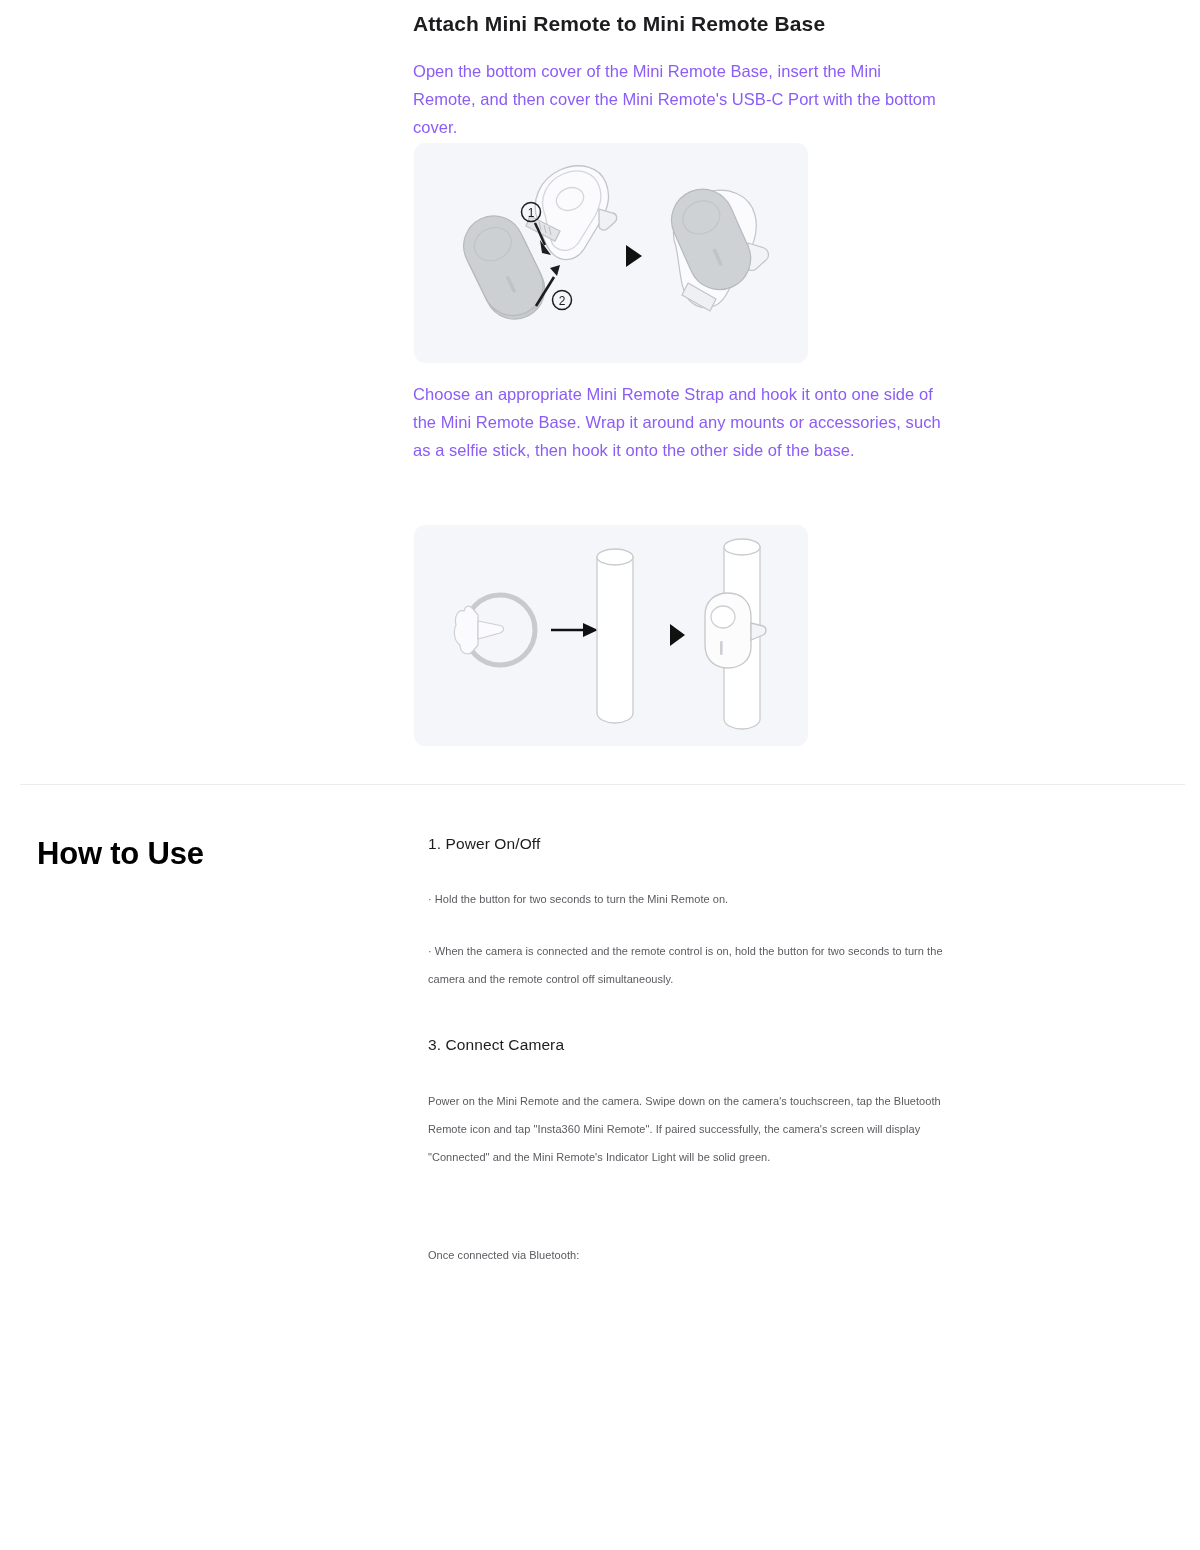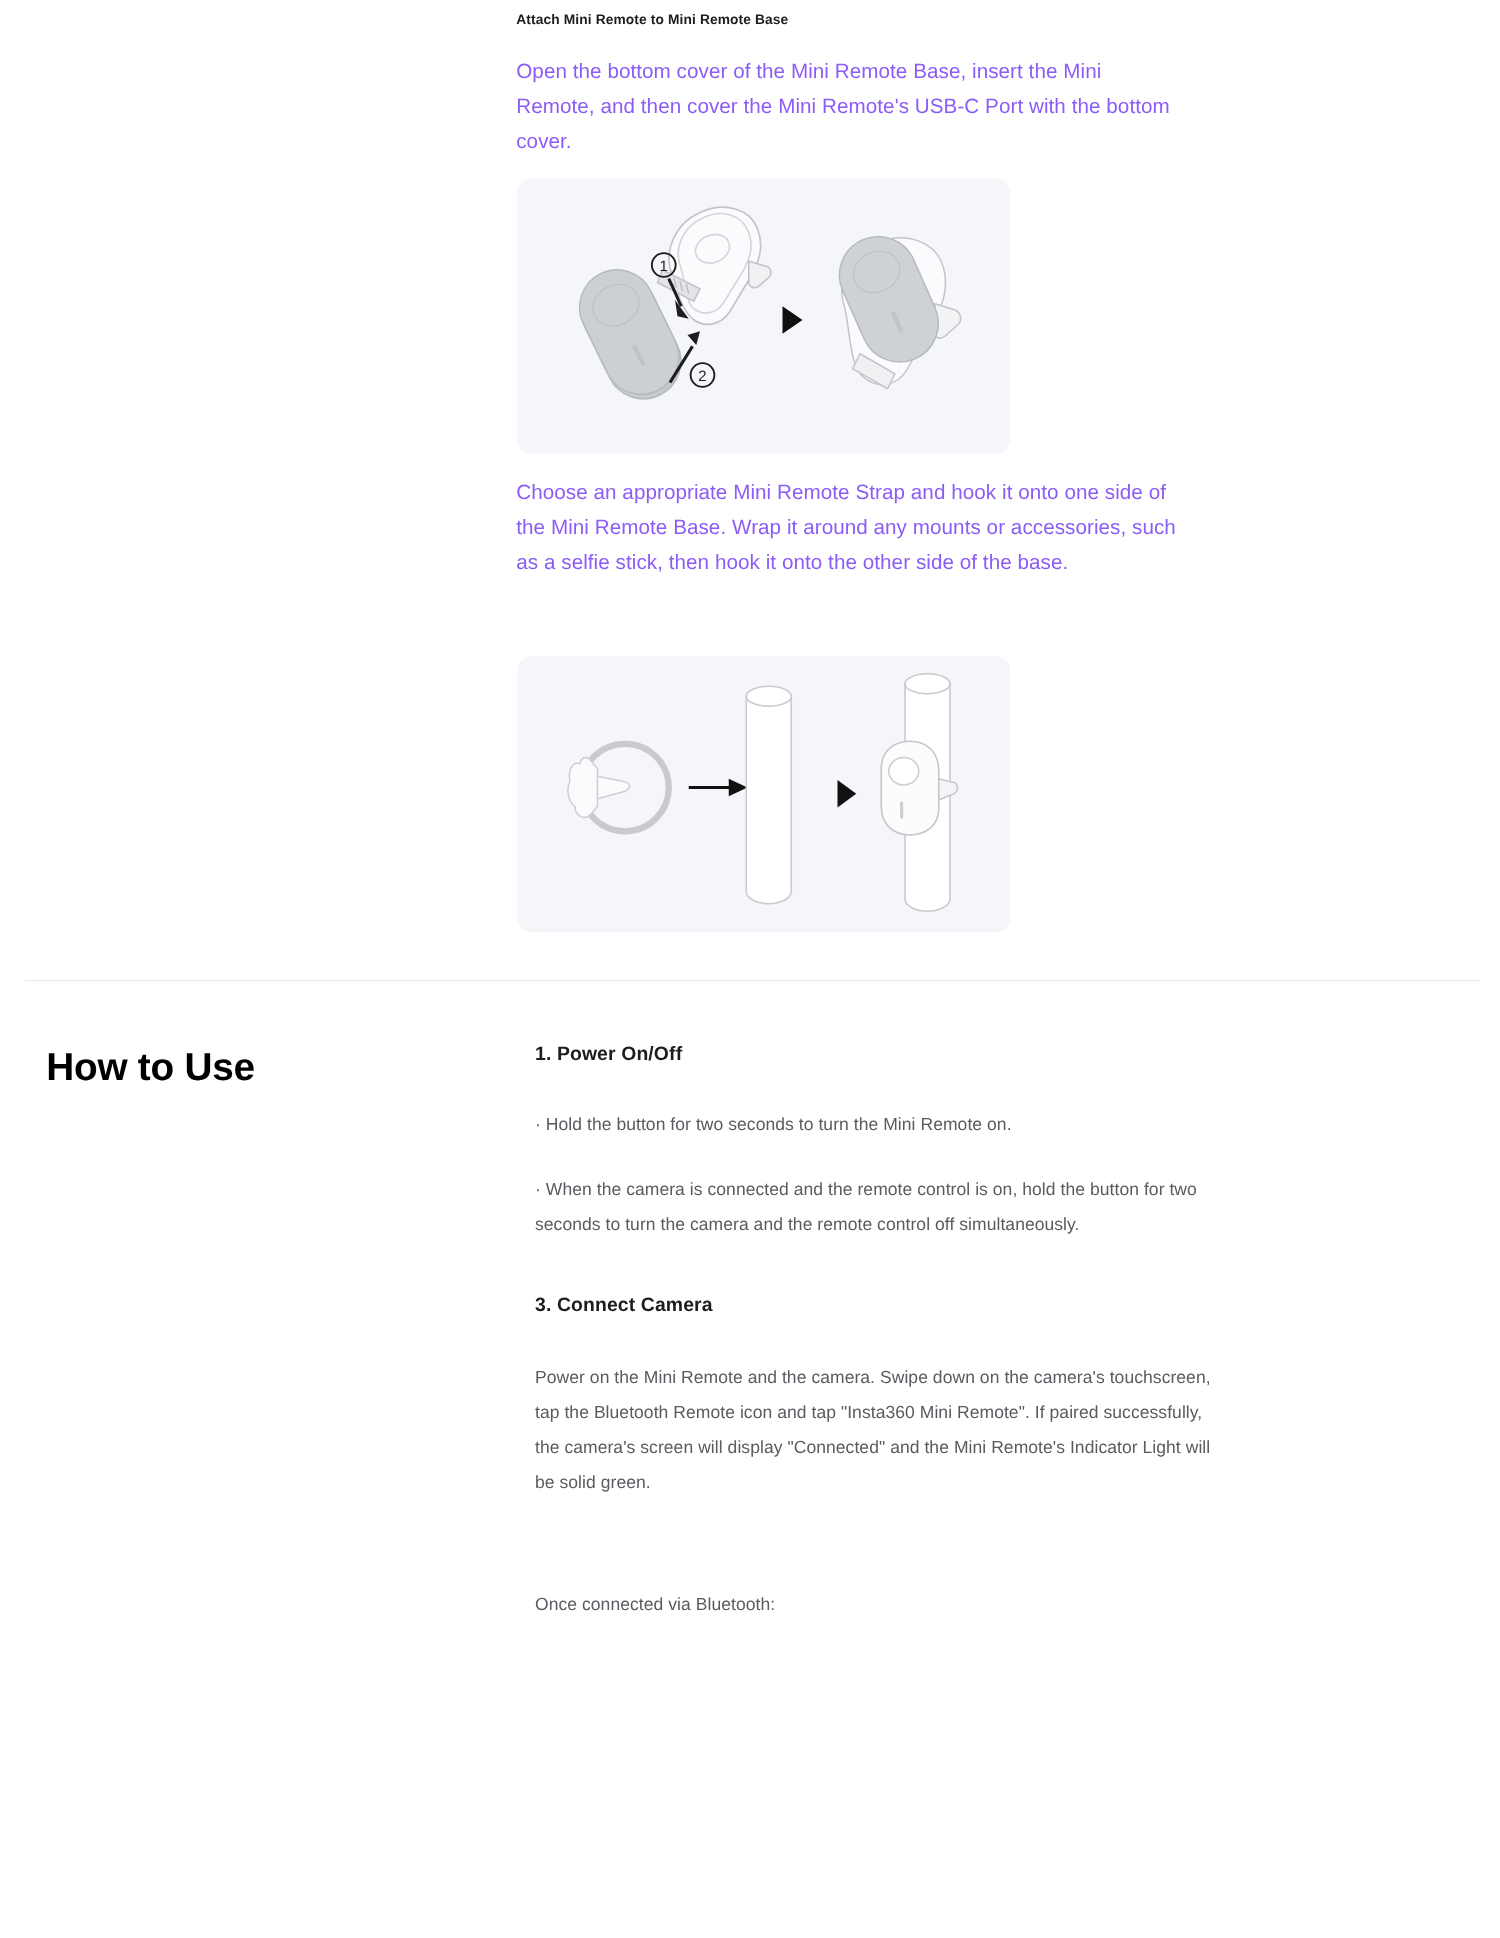--- a/index.html
+++ b/index.html
@@ -17,21 +17,21 @@
   }
 
   
   .attach-section {
     position: absolute;
     left: 413px;
     top: 0px;
     width: 560px;
   }
   .section-heading {
-    font-size: 11px;
+    font-size: 21px;
     font-weight: bold;
     color: #1d1d1f;
     letter-spacing: 0.1px;
     margin: 0;
     padding-top: 9px;
     line-height: 1.4;
   }
   .body-para {
     font-size: 16.5px;
     color: #8b5cf6;
@@ -84,28 +84,28 @@
     margin: 0;
   }
   .howto-body {
     position: absolute;
     left: 428px;
     top: 832px;
     width: 545px;
   }
   .step-heading {
     font-size: 15.5px;
-    font-weight: bold;
+    font-weight: normal;
     color: #1d1d1f;
     letter-spacing: 0.1px;
     margin: 0;
     line-height: 1.5;
   }
   .step-para {
-    font-size: 14px;
+    font-size: 11px;
     color: #5a5a60;
     line-height: 28px;
     margin: 0;
     letter-spacing: 0.05px;
   }
   .gap-after-heading { height: 30px; }
   .gap-between-bullets { height: 12px; }
   .gap-before-heading { height: 40px; }
   .bullet-para { text-indent: 0; }
 </style>

